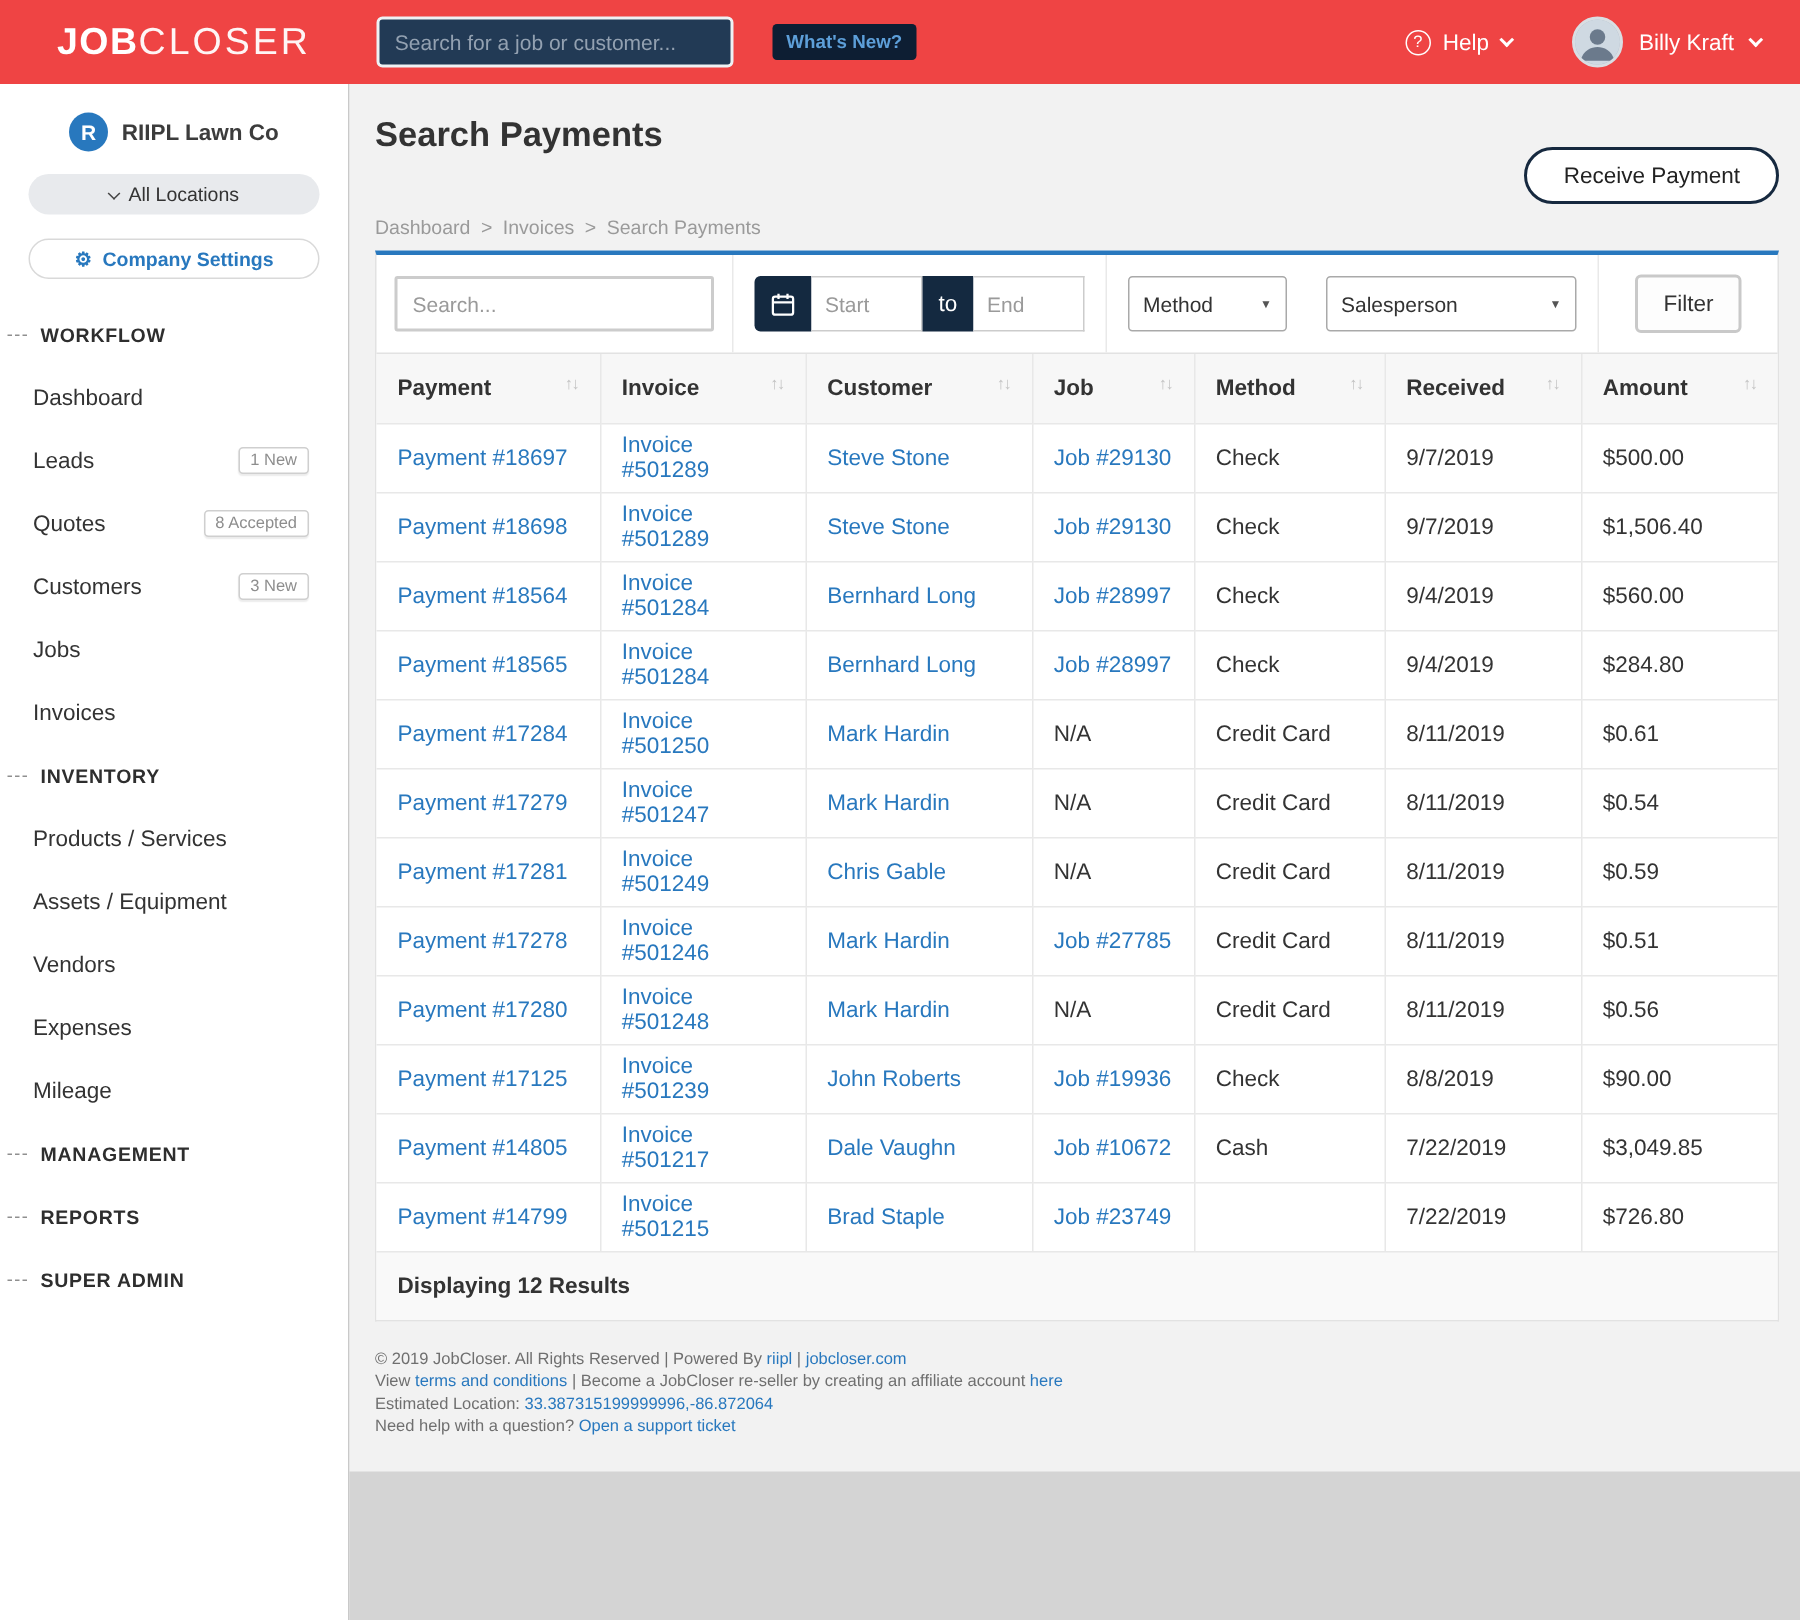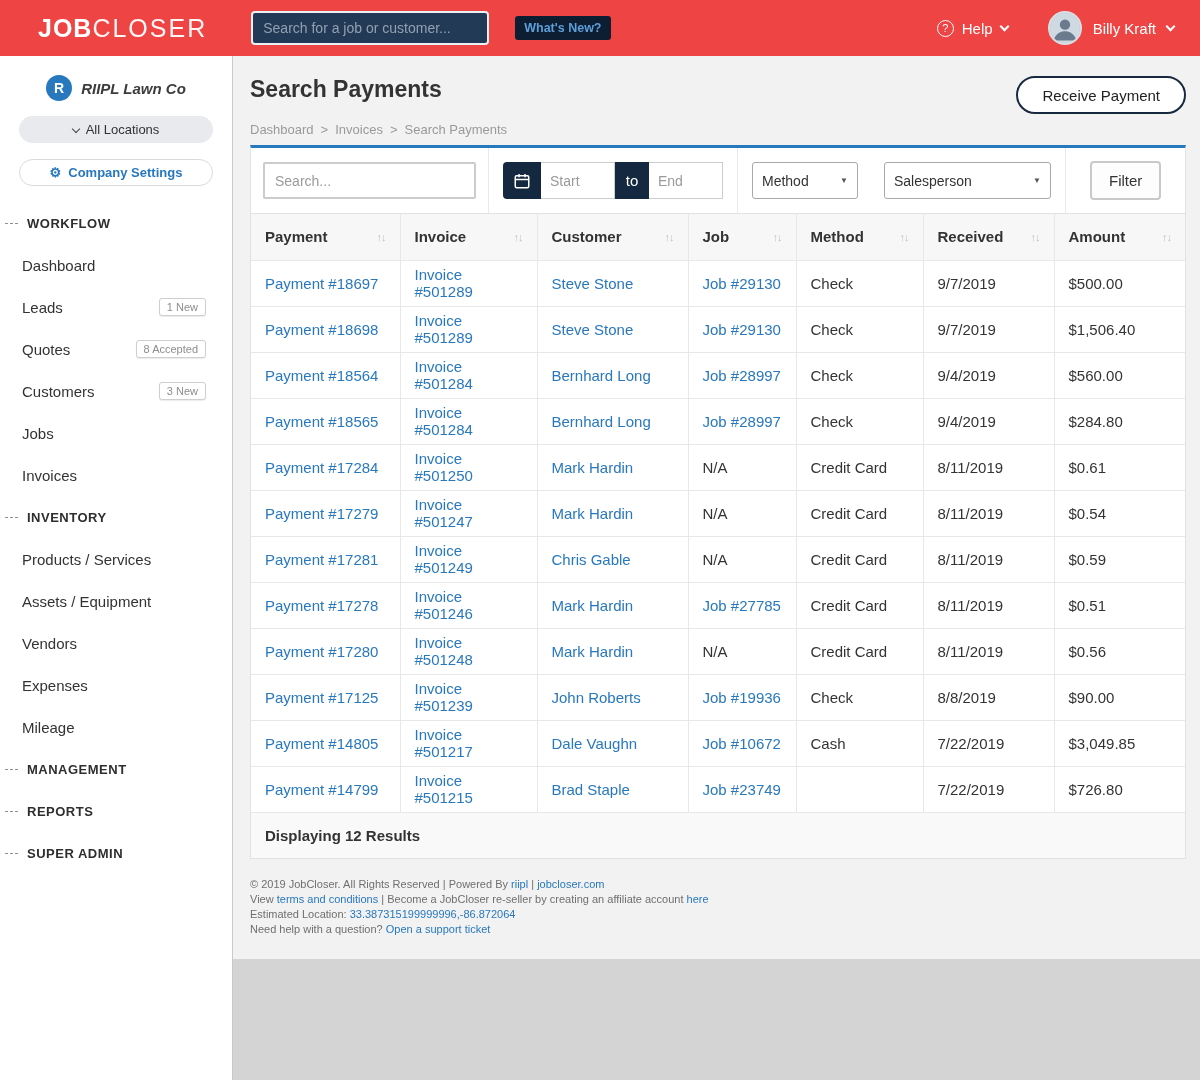--- a/index.html
+++ b/index.html
@@ -22,38 +22,38 @@
   .help-q{width:17px;height:17px;border:1px solid #fff;border-radius:50%;display:flex;align-items:center;justify-content:center;font-size:11px;}
   .chev{width:7px;height:7px;border-right:2px solid currentColor;border-bottom:2px solid currentColor;transform:rotate(45deg);display:inline-block;margin-top:-4px;}
   .user{display:flex;align-items:center;gap:11px;cursor:pointer;}
   .avatar{width:34px;height:34px;border-radius:50%;overflow:hidden;display:block;border:2px solid #d9dee3;background:#b9c6d2;flex:none;}
   .avatar svg{display:block;width:100%;height:100%;}
 
   
   .sidebar{position:absolute;top:56px;left:0;bottom:0;width:233px;background:#fff;border-right:1px solid #c9c9c9;padding-top:16px;}
   .company-row{display:flex;align-items:center;justify-content:center;gap:9px;height:32px;cursor:pointer;}
   .company-logo{width:26px;height:26px;border-radius:50%;background:#2878be;color:#fff;font-weight:bold;font-size:14px;display:flex;align-items:center;justify-content:center;flex:none;}
-  .company-name{font-size:15px;font-weight:bold;color:#3c3c3c;font-style:italic;}
+  .company-name{font-size:15px;font-weight:bold;color:#3c3c3c;}
   .pill{width:194px;height:27px;margin:12px auto 16px;border-radius:15px;display:flex;align-items:center;justify-content:center;gap:7px;font-size:13px;cursor:pointer;}
   .pill.locations{background:#e8eaed;color:#333;}
   .pill.locations .chev{width:6px;height:6px;border-width:1.5px;color:#444;margin-top:-2px;}
   .pill.settings{background:#fff;border:1px solid #d9d9d9;color:#2878be;font-weight:bold;}
   .gear{font-size:13px;line-height:1;}
   .side-nav{margin-top:14px;}
   .side-section{height:42px;display:flex;align-items:center;gap:9px;padding-left:5px;font-size:13px;font-weight:bold;color:#2e2e2e;letter-spacing:.5px;}
   .side-section .dash{width:13px;border-top:1px dashed #8f8f8f;height:0;}
   .side-item{height:42px;display:flex;align-items:center;padding:0 26px 0 22px;font-size:15px;color:#333;cursor:pointer;}
   .side-badge{margin-left:auto;font-size:11px;color:#8d8d8d;border:1px solid #cfcfcf;border-radius:3px;padding:2px 7px;background:#fff;box-shadow:0 1px 1px rgba(0,0,0,.08);white-space:nowrap;}
 
   
   .content{position:absolute;top:56px;left:233px;right:0;bottom:0;}
   .content-inner{background:#f2f2f2;padding:20px 14px 22px 17px;}
   .title-row{display:flex;align-items:flex-start;justify-content:space-between;}
   .page-title{font-size:23px;font-weight:bold;color:#333;}
-  .receive-btn{height:38px;padding:0 24px;border-radius:19px;border:2px solid #16293f;background:#fff;font-size:15px;color:#222;font-family:inherit;cursor:pointer;}
+  .receive-btn{height:38px;padding:0 24px;border-radius:19px;border:2px solid #16293f;background:#fff;font-size:15px;color:#222;font-family:inherit;cursor:pointer;margin-top:22px;}
   .breadcrumb{margin-top:8px;font-size:13px;color:#9a9a9a;}
   .breadcrumb .sep{margin:0 7px;}
   .breadcrumb .crumb[data-interactable="true"]{cursor:pointer;}
 
   .card{margin-top:8px;background:#fff;border:1px solid #e2e2e2;border-top:3px solid #2878be;}
 
   
   .filter-bar{display:flex;align-items:stretch;height:66px;border-bottom:1px solid #e2e2e2;}
   .f-seg{display:flex;align-items:center;padding:0 12px;border-right:1px solid #e9e9e9;}
   .f-seg.dates{padding:0 14px;}
@@ -69,21 +69,21 @@
   .select{height:37px;border:1px solid #a9a9a9;border-radius:3px;background:#fff;display:flex;align-items:center;justify-content:space-between;padding:0 9px;font-size:14px;color:#333;cursor:pointer;width:106px;}
   .select.wide{width:167px;}
   .caret{font-size:8px;color:#555;margin-left:8px;}
   .filter-btn{height:39px;padding:0 17px;border:2px solid #c9c9c9;border-radius:4px;background:#fdfdfd;font-size:15px;color:#333;font-family:inherit;cursor:pointer;text-align:right;}
 
   
   table.payments{width:100%;border-collapse:collapse;border-style:hidden;font-size:15px;}
   .payments th,.payments td{border:1px solid #e8e8e8;height:46px;padding:0 14px;text-align:left;}
   .payments th{background:#f7f7f7;color:#333;font-weight:bold;cursor:pointer;}
   .payments td{color:#333;background:#fff;}
-  .th-wrap{display:flex;align-items:center;justify-content:space-between;}
+  .th-wrap{display:flex;justify-content:space-between;}
   .sort{color:#c3c3c3;font-size:11px;letter-spacing:-1px;white-space:nowrap;}
   .payments th:nth-child(1){width:149px;}
   .payments th:nth-child(2){width:137px;}
   .payments th:nth-child(3){width:151px;}
   .payments th:nth-child(4){width:108px;}
   .payments th:nth-child(5){width:127px;}
   .payments th:nth-child(6){width:131px;}
   .table-footer{padding:14px;font-size:15px;font-weight:bold;color:#333;background:#f9f9f9;border-top:1px solid #e8e8e8;}
 
   

